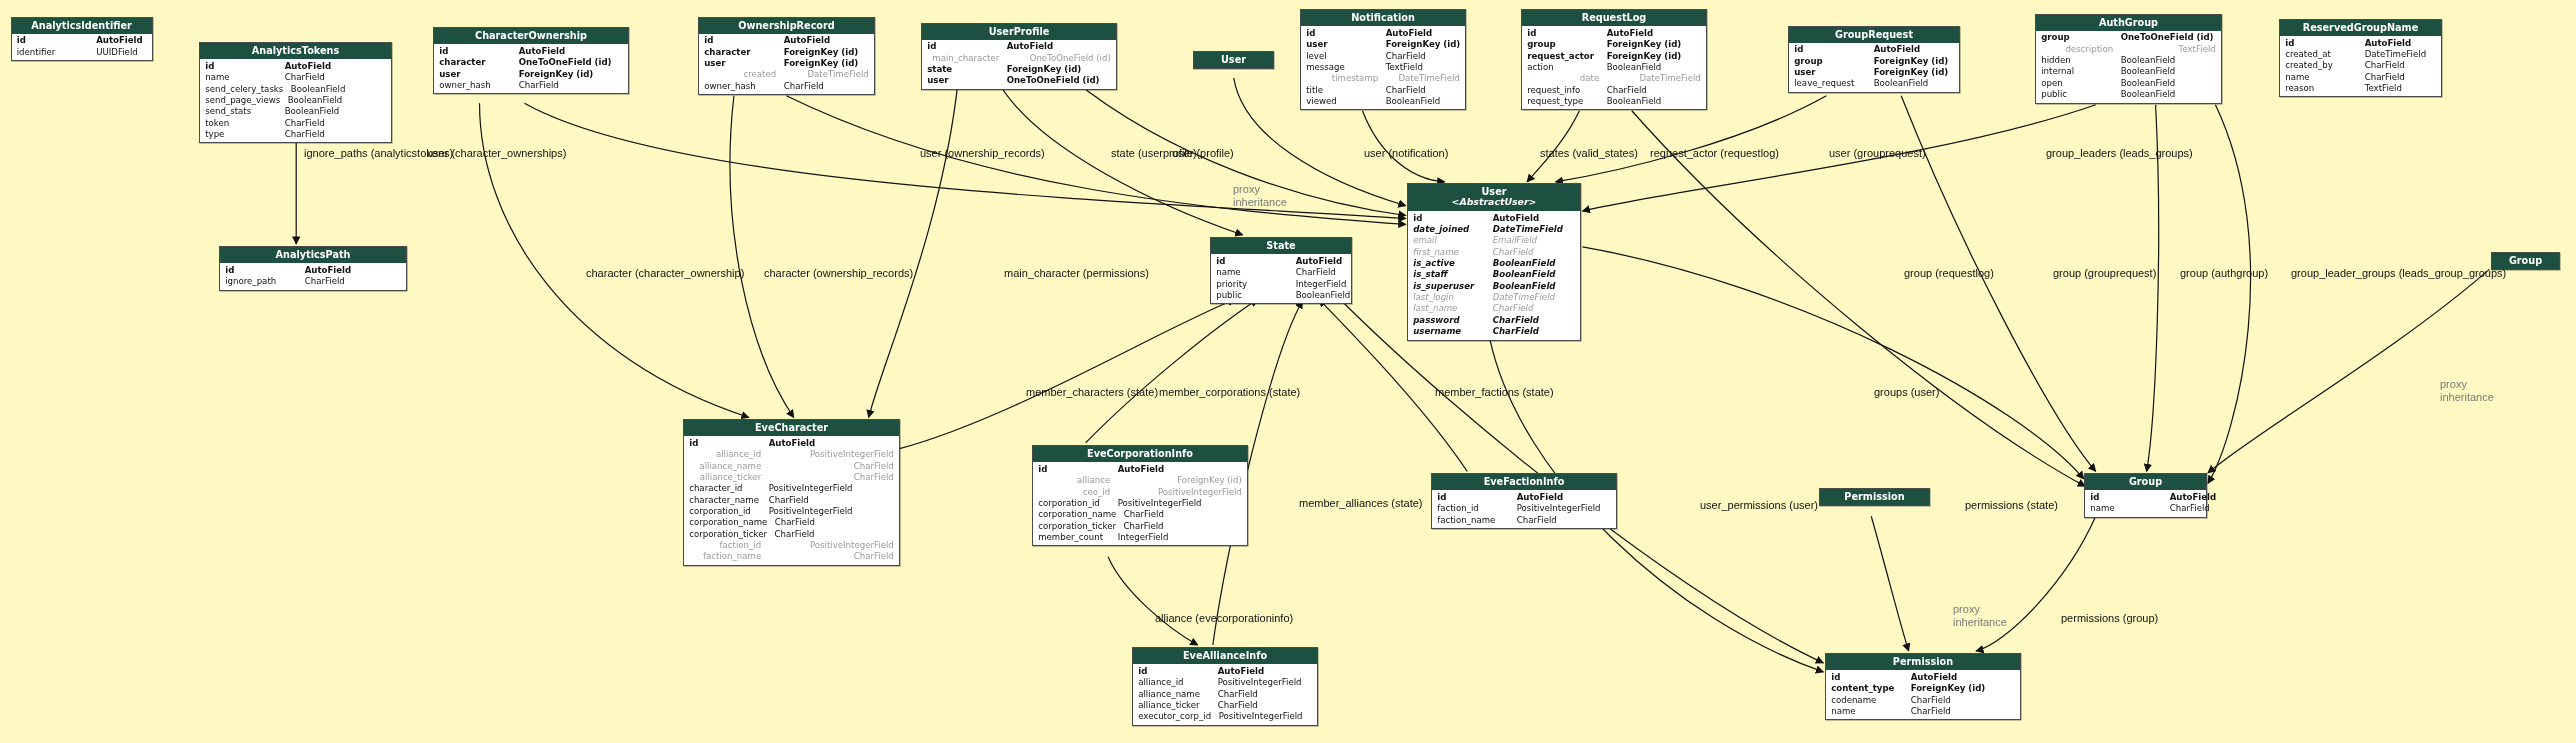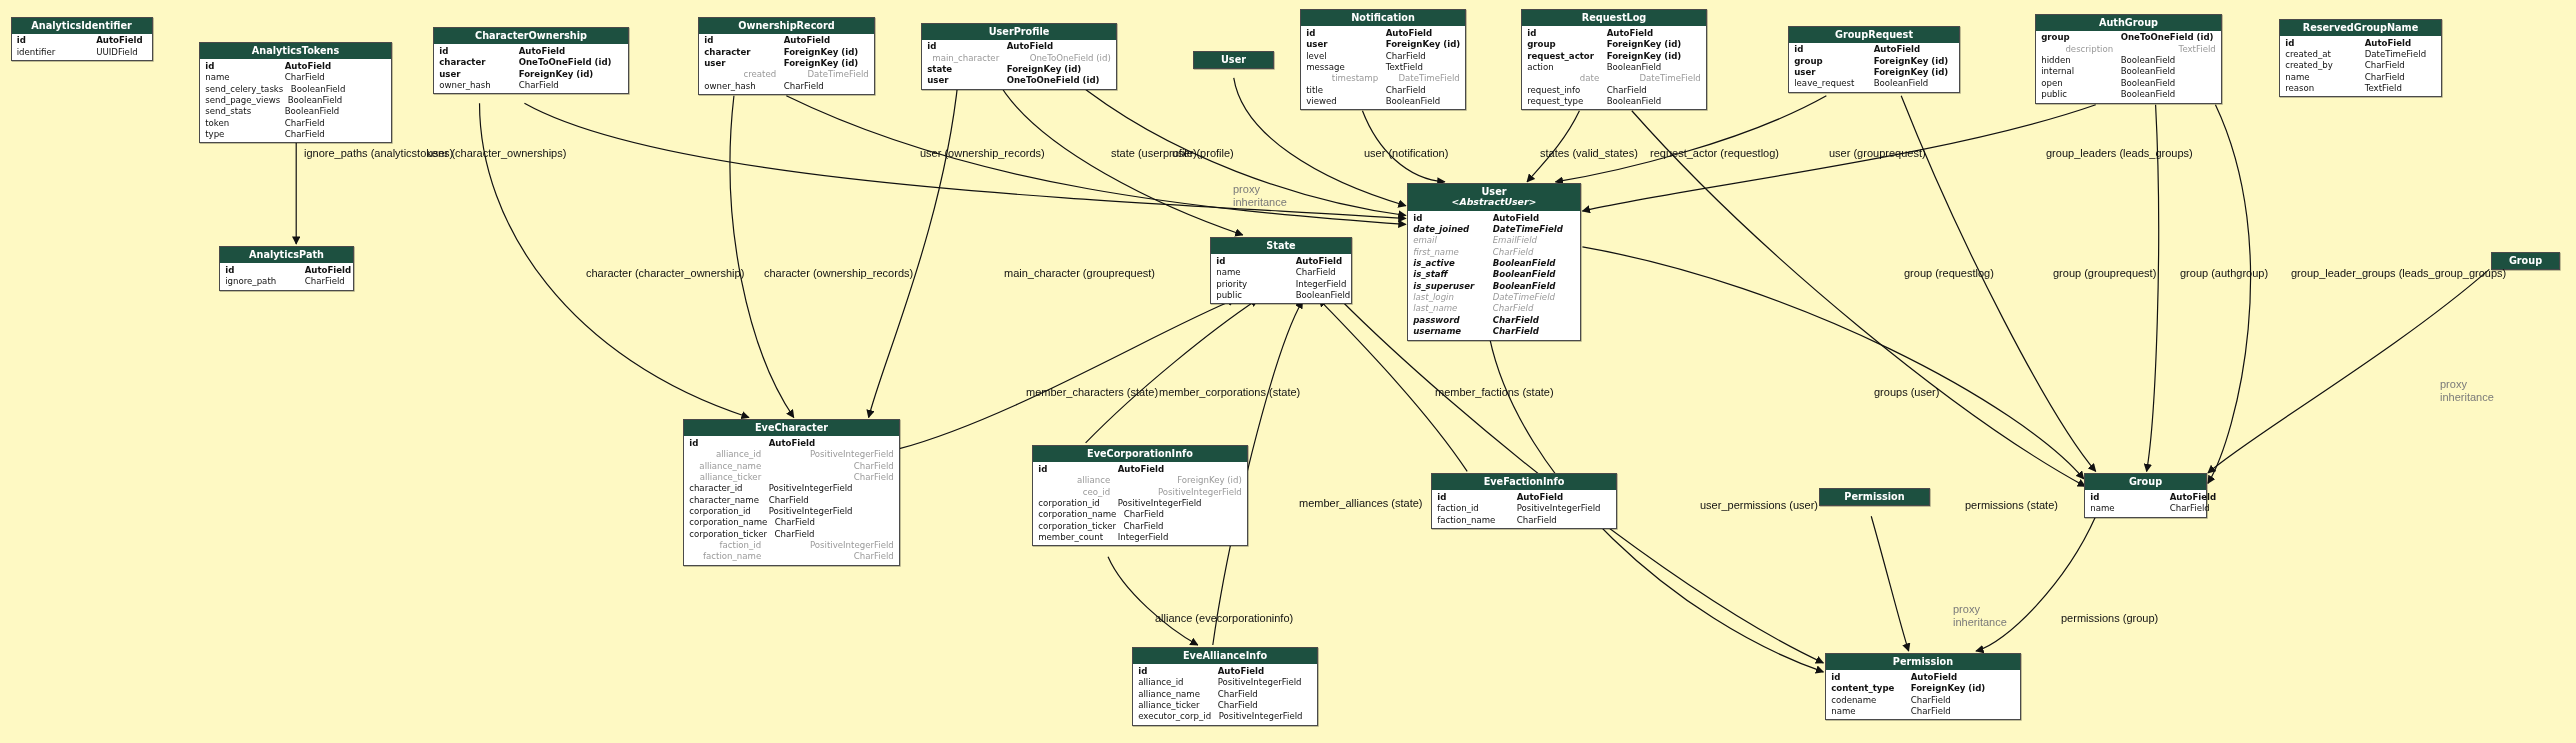--- a/index.html
+++ b/index.html
@@ -196,21 +196,21 @@
           <div class="field-row ">
             <span class="field-name">token</span>
             <span class="field-type">CharField</span>
           </div>
           <div class="field-row ">
             <span class="field-name">type</span>
             <span class="field-type">CharField</span>
           </div>
         </div>
       </div>
-      <div class="entity" style="left: 219px; top: 246px; width: 135px;">
+      <div class="entity" style="left: 219px; top: 246px; width: 188px;">
         <div class="entity-header">AnalyticsPath</div>
         <div class="entity-body">
           <div class="field-row f-bold">
             <span class="field-name">id</span>
             <span class="field-type">AutoField</span>
           </div>
           <div class="field-row ">
             <span class="field-name">ignore_path</span>
             <span class="field-type">CharField</span>
           </div>
@@ -670,21 +670,21 @@
       <div class="edge-label" style="left: 1164px; top: 147px;">user (profile)</div>
       <div class="edge-label muted" style="left: 1225px; top: 183px;">proxy
 inheritance</div>
       <div class="edge-label" style="left: 1356px; top: 147px;">user (notification)</div>
       <div class="edge-label" style="left: 1532px; top: 147px;">states (valid_states)</div>
       <div class="edge-label" style="left: 1642px; top: 147px;">request_actor (requestlog)</div>
       <div class="edge-label" style="left: 1821px; top: 147px;">user (grouprequest)</div>
       <div class="edge-label" style="left: 2038px; top: 147px;">group_leaders (leads_groups)</div>
       <div class="edge-label" style="left: 578px; top: 267px;">character (character_ownership)</div>
       <div class="edge-label" style="left: 756px; top: 267px;">character (ownership_records)</div>
-      <div class="edge-label" style="left: 996px; top: 267px;">main_character (grouprequest)</div>
+      <div class="edge-label" style="left: 996px; top: 267px;">main_character (permissions)</div>
       <div class="edge-label" style="left: 1896px; top: 267px;">group (requestlog)</div>
       <div class="edge-label" style="left: 2045px; top: 267px;">group (grouprequest)</div>
       <div class="edge-label" style="left: 2172px; top: 267px;">group (authgroup)</div>
       <div class="edge-label" style="left: 2283px; top: 267px;">group_leader_groups (leads_group_groups)</div>
       <div class="edge-label muted" style="left: 2432px; top: 378px;">proxy
 inheritance</div>
       <div class="edge-label" style="left: 1018px; top: 386px;">member_characters (state)</div>
       <div class="edge-label" style="left: 1151px; top: 386px;">member_corporations (state)</div>
       <div class="edge-label" style="left: 1427px; top: 386px;">member_factions (state)</div>
       <div class="edge-label" style="left: 1866px; top: 386px;">groups (user)</div>

